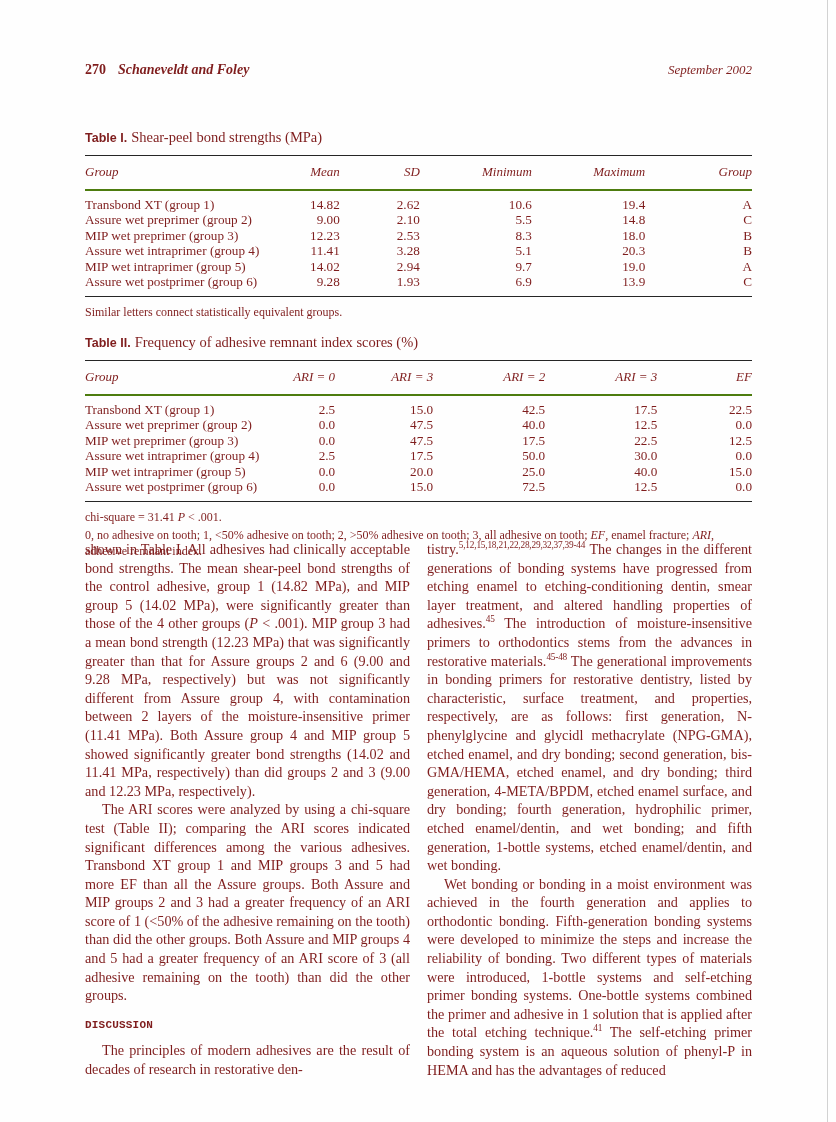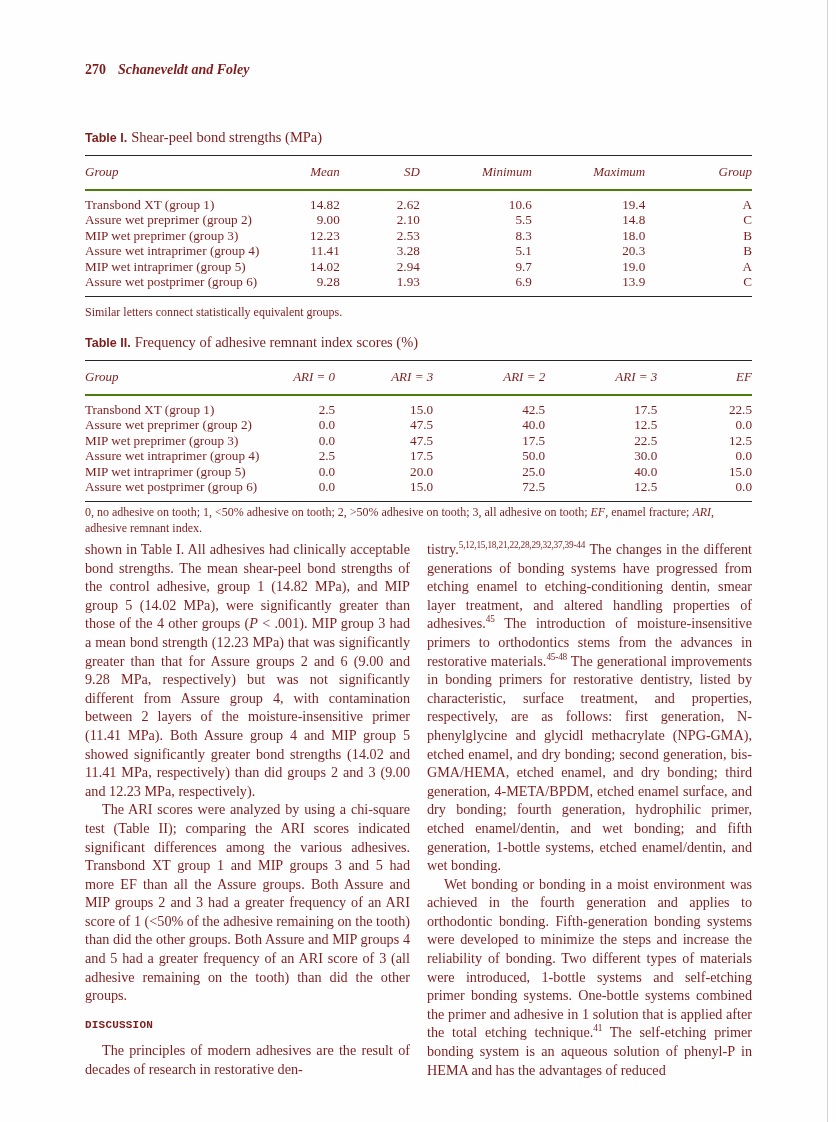--- a/index.html
+++ b/index.html
@@ -61,20 +61,21 @@
 <body>
 
 <div class="page">
   <div class="scan-edge"></div>
 
   <div class="run-head">
     <div class="run-left">
       <span class="pageno">270</span><span class="authors">Schaneveldt and Foley</span>
     </div>
     <div class="run-right">
+      <div>September 2002</div>
     </div>
   </div>
 
   <div class="tbl-block" id="table1-block">
     <div class="caption">
       <span class="cap-label">Table I.</span>
       <span class="cap-title">Shear-peel bond strengths (MPa)</span>
     </div>
     <table class="data-table">
       <colgroup>
@@ -217,20 +218,21 @@
           <tr>
             <td>Assure wet postprimer (group 6)</td>
             <td>0.0</td>
             <td>15.0</td>
             <td>72.5</td>
             <td>12.5</td>
             <td>0.0</td>
           </tr>
         </tbody>
     </table>
+    <div class="tbl-footnote"><span>chi-square = 31.41 </span><span class="fn-italic">P</span><span> &lt; .001.</span></div>
     <div class="tbl-footnote" style="margin-top:2px;"><span>0, no adhesive on tooth; 1, &lt;50% adhesive on tooth; 2, &gt;50% adhesive on tooth; 3, all adhesive on tooth; </span><span class="fn-italic">EF</span><span>, enamel fracture; </span><span class="fn-italic">ARI</span><span>, adhesive remnant index.</span></div>
   </div>
 
   <div class="columns">
     <div class="col">
       <p><span>shown in Table I. All adhesives had clinically acceptable bond strengths. The mean shear-peel bond strengths of the control adhesive, group 1 (14.82 MPa), and MIP group 5 (14.02 MPa), were significantly greater than those of the 4 other groups (</span><span class="fn-italic">P</span><span> &lt; .001). MIP group 3 had a mean bond strength (12.23 MPa) that was significantly greater than that for Assure groups 2 and 6 (9.00 and 9.28 MPa, respectively) but was not significantly different from Assure group 4, with contamination between 2 layers of the moisture-insensitive primer (11.41 MPa). Both Assure group 4 and MIP group 5 showed significantly greater bond strengths (14.02 and 11.41 MPa, respectively) than did groups 2 and 3 (9.00 and 12.23 MPa, respectively).</span></p>
       <p class="indent">The ARI scores were analyzed by using a chi-square test (Table II); comparing the ARI scores indicated significant differences among the various adhesives. Transbond XT group 1 and MIP groups 3 and 5 had more EF than all the Assure groups. Both Assure and MIP groups 2 and 3 had a greater frequency of an ARI score of 1 (&lt;50% of the adhesive remaining on the tooth) than did the other groups. Both Assure and MIP groups 4 and 5 had a greater frequency of an ARI score of 3 (all adhesive remaining on the tooth) than did the other groups.</p>
       <div class="section-head">DISCUSSION</div>
       <p class="indent">The principles of modern adhesives are the result of decades of research in restorative den-</p>
     </div>

